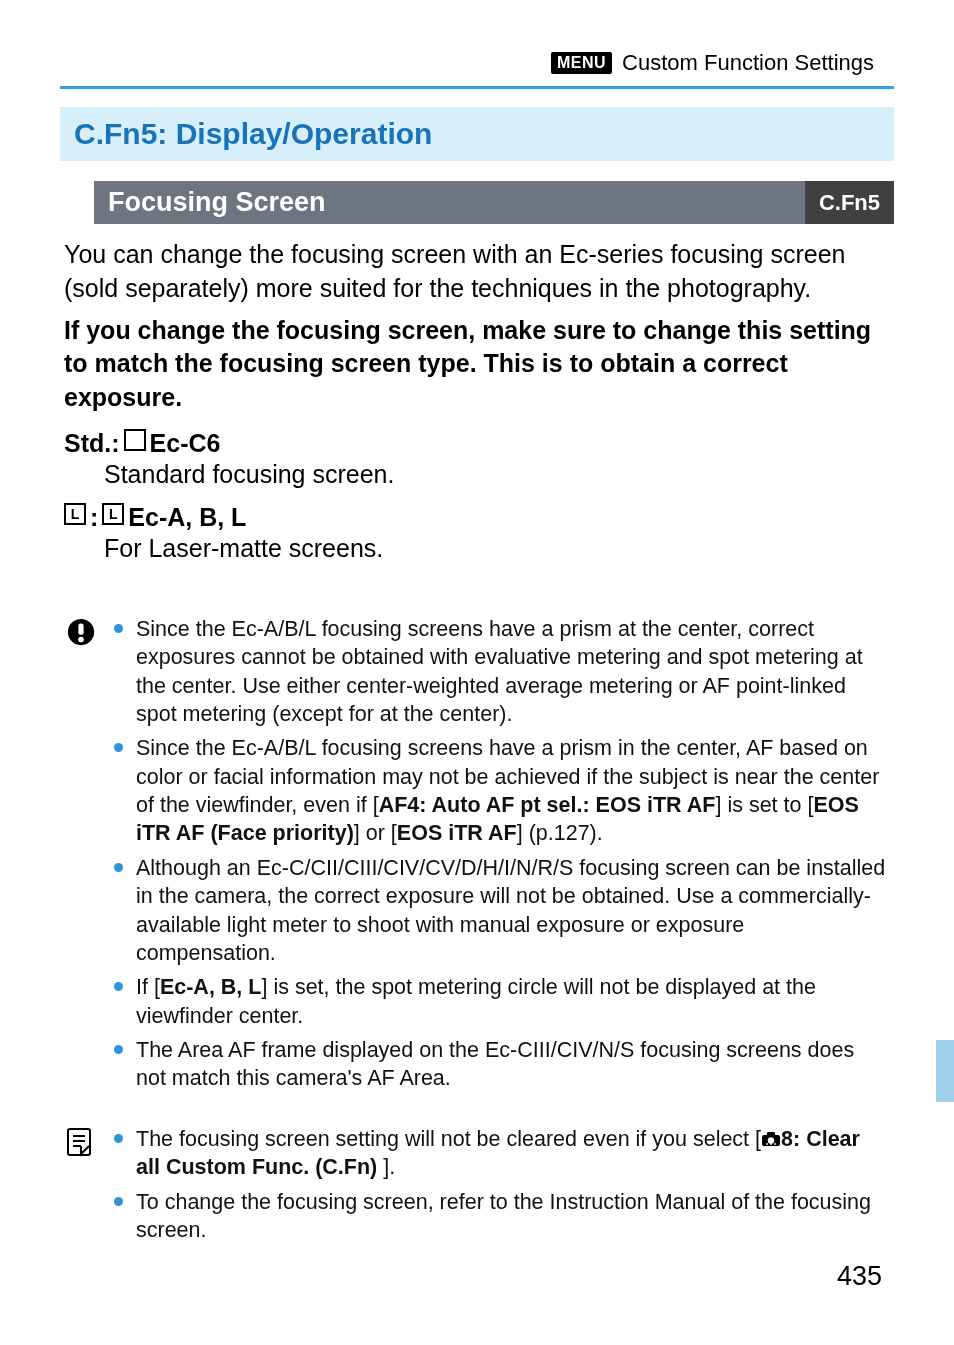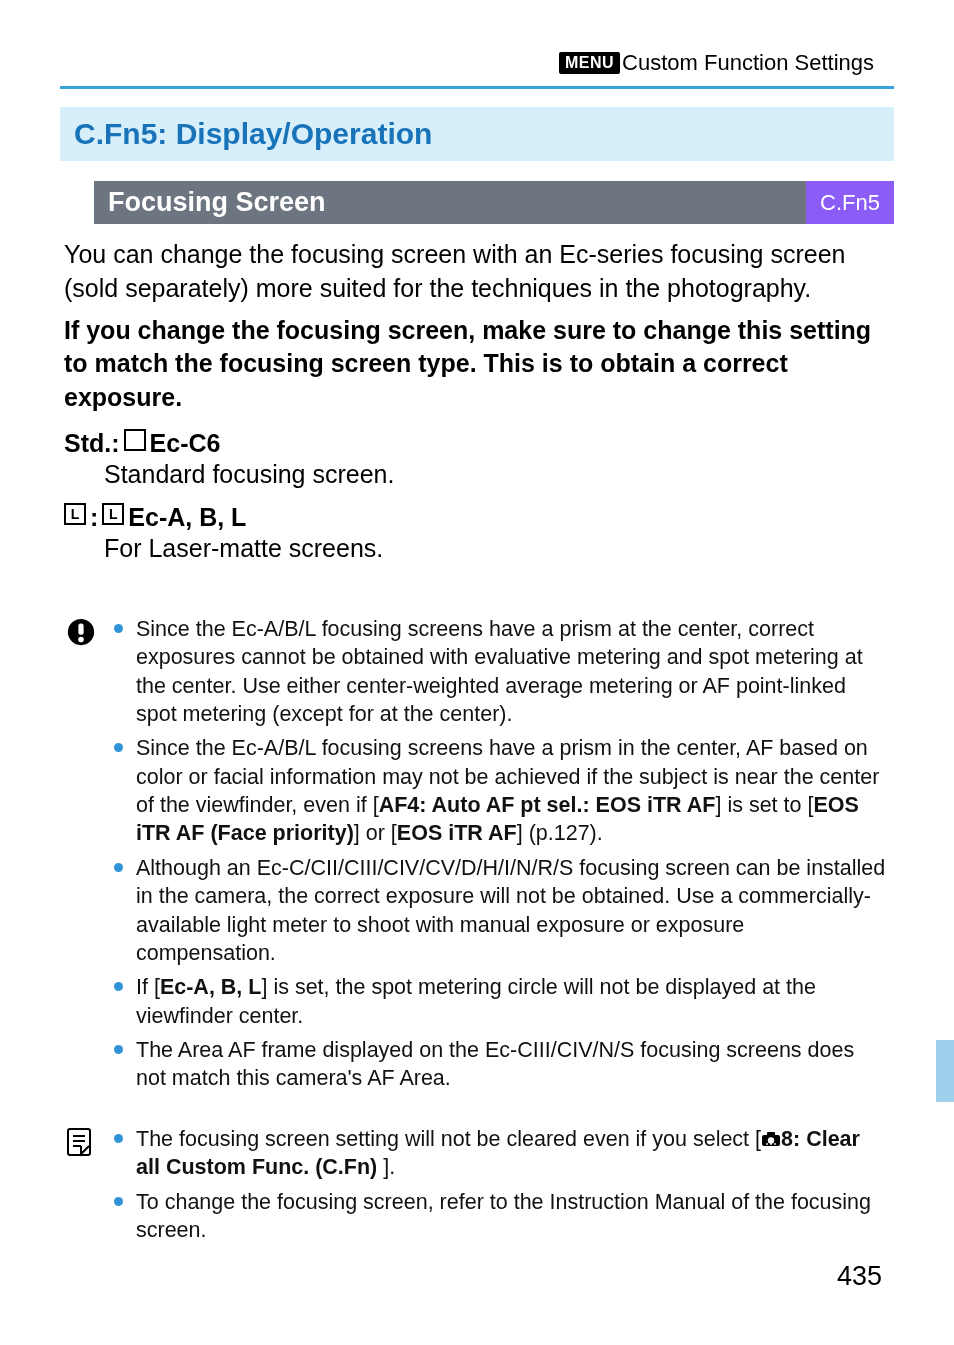--- a/index.html
+++ b/index.html
@@ -1,27 +1,27 @@
 <!DOCTYPE html>
 <html><head>
 <meta charset="utf-8">
 <style>
   * { margin: 0; padding: 0; box-sizing: border-box; }
   html, body { width: 954px; height: 1345px; background: #ffffff; font-family: Arial, Helvetica, sans-serif; color: #000; }
   .page { position: relative; width: 954px; height: 1345px; padding: 50px 60px 40px 60px; }
   .side-tab { position: absolute; right: 0; top: 1040px; width: 18px; height: 62px; background: #9fd0ec; }
-  .crumb-row { display: flex; justify-content: flex-end; align-items: center; gap: 2px; margin-bottom: 6px; padding-right: 20px; }
+  .crumb-row { display: flex; justify-content: flex-end; align-items: center; gap: 10px; margin-bottom: 6px; padding-right: 20px; }
   .menu-icon { background: #000; color: #fff; font-size: 16px; font-weight: bold; padding: 2px 6px; border-radius: 2px; letter-spacing: 0.5px; }
   .crumb-text { font-size: 22px; color: #000; }
   .top-rule { height: 3px; background: #36a4dc; margin: 10px 0 18px 0; }
   .section-title { background: #d7eefb; color: #1973b8; font-size: 30px; font-weight: bold; padding: 10px 14px; margin: 0 0 20px 0; }
   .subhead-row { display: flex; align-items: stretch; margin-bottom: 14px; }
   .subhead-gap { width: 34px; background: #fff; }
   .subhead-main { flex: 1; background: #6d7581; color: #fff; font-size: 27px; font-weight: bold; padding: 6px 14px; display: flex; align-items: center; }
-  .subhead-right { background: #8b5cf6; color: #fff; font-size: 22px; font-weight: normal; padding: 6px 14px; display: flex; align-items: center; }
+  .subhead-right { background: #404040; color: #fff; font-size: 22px; font-weight: bold; padding: 6px 14px; display: flex; align-items: center; }
   .body-text { font-size: 25px; line-height: 1.35; margin: 0 4px 8px 4px; }
   .bold { font-weight: bold; }
   .opt-title { font-size: 25px; font-weight: bold; margin: 14px 4px 2px 4px; display: flex; gap: 4px; }
   .opt-desc { font-size: 25px; margin: 0 4px 4px 44px; }
   .glyph-box { display: inline-flex; align-items: center; justify-content: center; width: 22px; height: 22px; border: 2px solid #000; font-size: 14px; font-weight: bold; line-height: 1; }
   .note-block { margin-top: 52px; padding: 0 6px 0 6px; }
   .note-row { display: flex; align-items: flex-start; }
   .note-icon-col { width: 46px; flex: 0 0 46px; display: flex; justify-content: flex-start; padding-top: 2px; }
   .note-list-col { flex: 1; }
   .caution-icon { width: 30px; height: 30px; }

